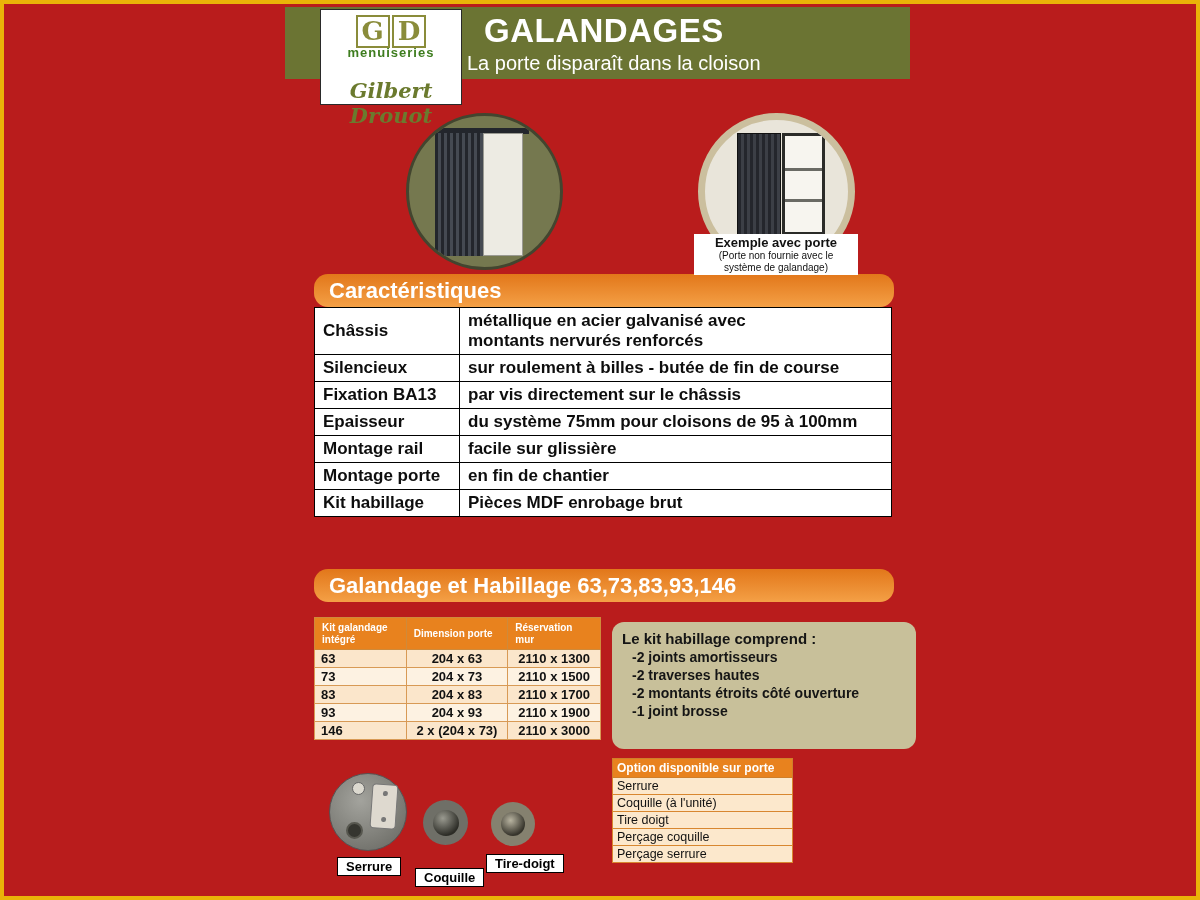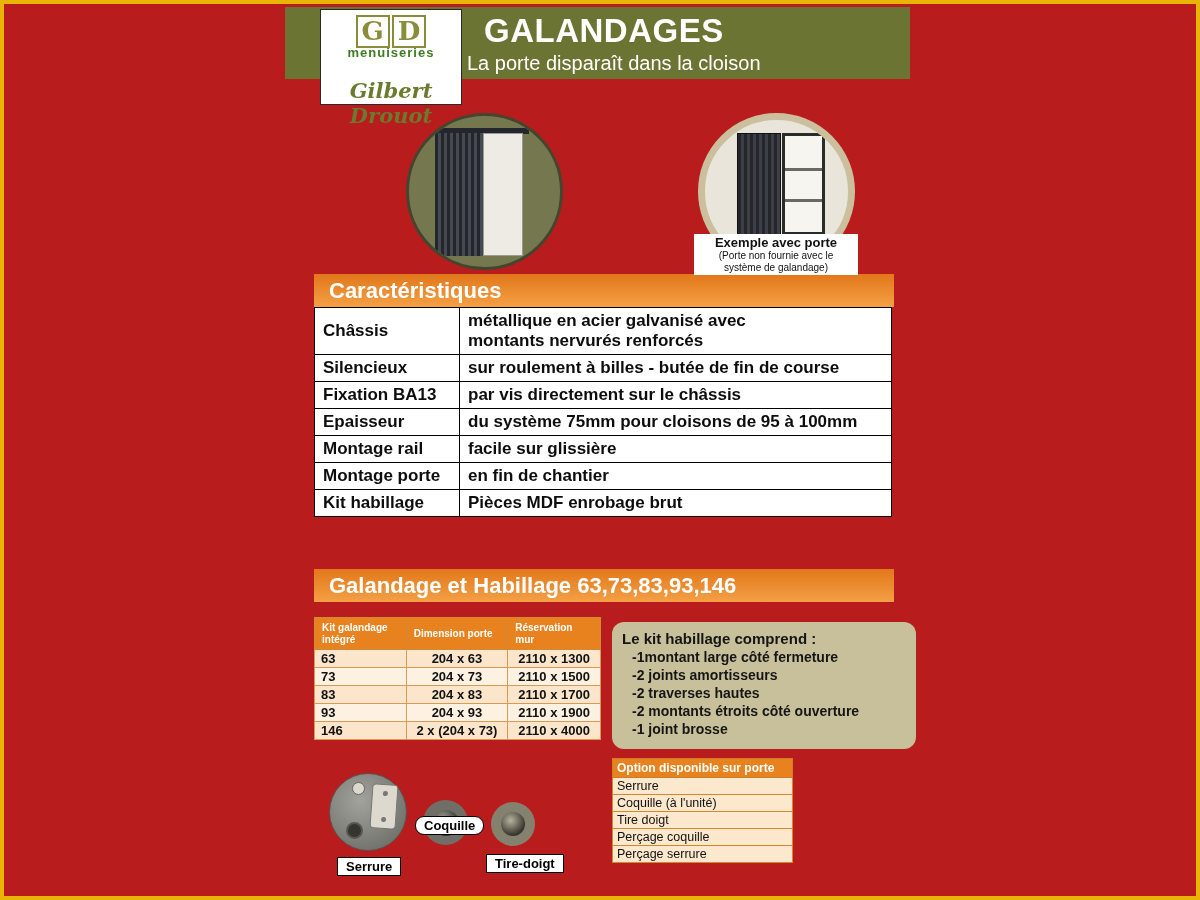--- a/index.html
+++ b/index.html
@@ -23,21 +23,21 @@
   .pl-door { position: absolute; left: 74px; top: 17px; width: 40px; height: 123px; background: #edebe3; border: 1px solid #9a9a92; }
   .photo-right { position: absolute; left: 694px; top: 109px; width: 157px; height: 157px; border-radius: 50%; background: #e9e5da; border: 7px solid #cbbf9e; overflow: hidden; }
   .pr-door { position: absolute; left: 32px; top: 13px; width: 44px; height: 126px; background: repeating-linear-gradient(90deg, #24262c 0 3px, #3c3f46 3px 6px); border: 1px solid #111; }
   .pr-opening { position: absolute; left: 77px; top: 13px; width: 43px; height: 102px; background: #f7f5ef; border: 3px solid #2b2b28; }
   .pr-shelf { position: absolute; left: 0; width: 100%; height: 3px; background: #6a6a64; }
   .photo-caption { position: absolute; left: 690px; top: 230px; width: 164px; background: #fff; text-align: center; padding: 1px 0 2px; z-index: 3; }
   .caption-title { font-weight: bold; font-size: 13px; color: #111; }
   .caption-sub { font-size: 10px; color: #111; line-height: 1.15; }
 
   
-  .banner { position: absolute; left: 310px; width: 580px; height: 33px; background: linear-gradient(180deg, #e2771a, #f4a046); color: #fff; font-weight: bold; font-size: 22px; line-height: 33px; padding-left: 15px; }
+  .banner { position: absolute; left: 310px; width: 580px; height: 33px; background: linear-gradient(180deg, #e2771a, #f4a046); color: #fff; font-weight: bold; font-size: 22px; line-height: 33px; padding-left: 15px; border-radius: 14px; }
   .banner1 { top: 270px; }
   .banner2 { top: 565px; }
 
   
   .char-table { position: absolute; left: 310px; top: 303px; width: 578px; border-collapse: collapse; }
   .char-table td { border: 1px solid #000; background: #fff; font-weight: bold; font-size: 17px; color: #0d0d0d; padding: 3px 8px; white-space: pre-line; vertical-align: middle; height: 22px; }
   .char-table td.c1 { width: 145px; }
 
   
   .sizes-table { position: absolute; left: 310px; top: 613px; width: 287px; border-collapse: collapse; }
@@ -57,21 +57,21 @@
   .lock-knob { position: absolute; left: 22px; top: 8px; width: 13px; height: 13px; border-radius: 50%; background: #dcd9cf; border: 1px solid #666; }
   .lock-plate { position: absolute; left: 41px; top: 10px; width: 26px; height: 45px; background: #ded9cf; border: 1px solid #777; border-radius: 4px; transform: rotate(4deg); }
   .lock-dot { position: absolute; left: 10px; width: 5px; height: 5px; border-radius: 50%; background: #777; }
   .lock-cyl { position: absolute; left: 16px; top: 48px; width: 17px; height: 17px; border-radius: 50%; background: #35352f; border: 2px solid #57574f; }
   .pull-photo { position: absolute; left: 419px; top: 796px; width: 45px; height: 45px; border-radius: 50%; background: #6f6f67; display: flex; align-items: center; justify-content: center; }
   .pull-inner { width: 26px; height: 26px; border-radius: 50%; background: radial-gradient(circle at 38% 32%, #9a9a90, #2c2c26 72%); }
   .finger-photo { position: absolute; left: 487px; top: 798px; width: 44px; height: 44px; border-radius: 50%; background: #85816f; display: flex; align-items: center; justify-content: center; }
   .finger-inner { width: 24px; height: 24px; border-radius: 50%; background: radial-gradient(circle at 40% 35%, #b8b3a0, #37352c 70%); }
   .hw-label { position: absolute; background: #fff; border: 1px solid #000; font-weight: bold; font-size: 13px; padding: 0 8px; line-height: 17px; color: #000; }
   .label-lock { left: 333px; top: 853px; }
-  .label-coquille { left: 411px; top: 812px; border-radius: 9px; }
+  .label-coquille { left: 411px; top: 864px; }
   .label-tire { left: 482px; top: 850px; }
 
   
   .options-table { position: absolute; left: 608px; top: 754px; width: 181px; border-collapse: collapse; }
   .options-table th { background: #e8821e; color: #fff; font-size: 12px; font-weight: bold; text-align: left; padding: 2px 4px; border: 1px solid #cf7f2a; }
   .options-table td { background: #fce8cc; border: 1px solid #d8872f; font-size: 12.5px; color: #111; padding: 1px 4px; height: 17px; }
 </style>
 </head>
 <body>
 
@@ -170,28 +170,27 @@
         <td class="center">2110 x 1700</td>
       </tr>
       <tr>
         <td>93</td>
         <td class="center">204 x 93</td>
         <td class="center">2110 x 1900</td>
       </tr>
       <tr>
         <td>146</td>
         <td class="center">2 x (204 x 73)</td>
-        <td class="center">2110 x 4000</td>
+        <td class="center">2110 x 3000</td>
       </tr>
     </tbody>
   </table>
 
   <div class="kit-box">
     <div class="kit-title">Le kit habillage comprend :</div>
-    <div class="kit-item">-1montant large côté fermeture</div>
     <div class="kit-item">-2 joints amortisseurs</div>
     <div class="kit-item">-2 traverses hautes</div>
     <div class="kit-item">-2 montants étroits côté ouverture</div>
     <div class="kit-item">-1 joint brosse</div>
   </div>
 
   <div class="lock-photo">
     <div class="lock-knob"></div>
     <div class="lock-plate">
       <div class="lock-dot" style="top:6px"></div>

